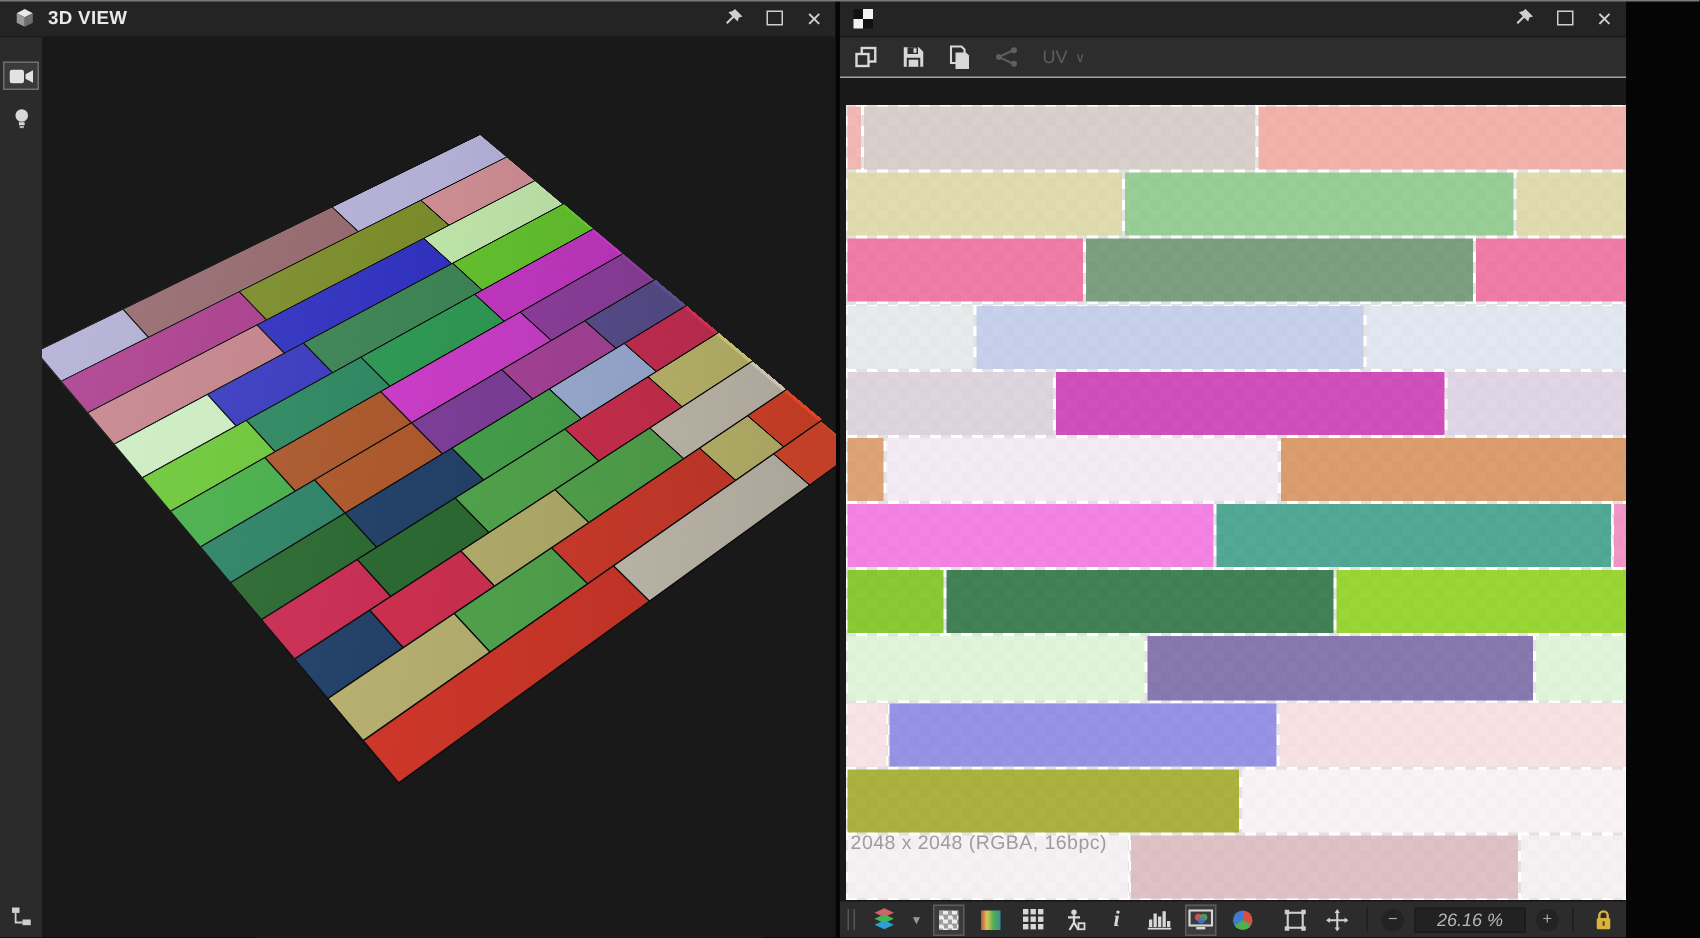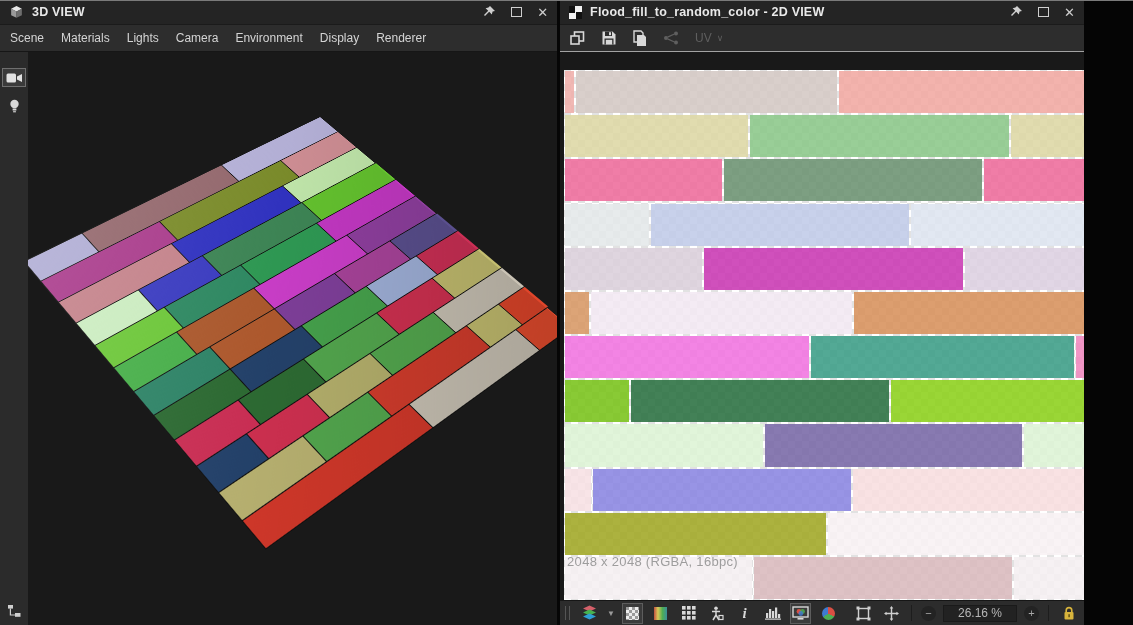--- a/index.html
+++ b/index.html
@@ -66,21 +66,21 @@
             padding:0 1px; }
   .sb-btn.active { background:#3b3b3b; border:1px solid #5d5d5d; }
   .sb-sep { width:1px; height:16px; background:#1d1d1d; margin:0 2px; }
   .checker-sm { width:13px; height:13px;
     background:repeating-conic-gradient(#ededed 0% 25%, #9b9b9b 0% 50%) 0 0 / 6px 6px; }
   .grad-sm { width:13px; height:13px;
     background:linear-gradient(90deg,#c05040,#d8c858 30%,#4fae53 65%,#3a8f9a); }
   .pie-sm { width:13px; height:13px; border-radius:50%;
     background:conic-gradient(#d94f43 0 33%, #4fae53 0 66%, #3f7bd0 0); }
   .zoom-field { width:74px; height:17px; background:#222222; border:1px solid #1a1a1a;
-    color:#b6b6b6; font-size:12px; display:flex; align-items:center; justify-content:center; }
+    color:#b6b6b6; font-size:12px; display:flex; align-items:center; justify-content:center;font-style:italic; }
   .zoom-btn { width:15px; height:15px; border-radius:50%; background:#232323; color:#a8a8a8;
     font-size:11px; line-height:13px; display:flex; align-items:center; justify-content:center; }
   .spacer { flex:1; }
 </style>
 </head>
 <body>
 
 <div class="top-edge"></div>
 
 <div class="app">
@@ -96,29 +96,20 @@
       <span class="title">3D VIEW</span>
       <div class="win-icons">
         <svg width="14" height="14" viewBox="0 0 14 14">
           <path d="M8 1l5 5-2.4.6-.8 2.8-2.6-2.6L3 11l-1-1 4.2-4.2L3.6 3.2 6.4 2.4z" fill="#cfcfcf"></path>
         </svg>
         <div class="restore"></div>
         <span class="xbtn">✕</span>
       </div>
     </div>
 
-    <div class="menubar">
-        <span class="menu-item">Scene</span>
-        <span class="menu-item">Materials</span>
-        <span class="menu-item">Lights</span>
-        <span class="menu-item">Camera</span>
-        <span class="menu-item">Environment</span>
-        <span class="menu-item">Display</span>
-        <span class="menu-item">Renderer</span>
-      </div>
 
     <div class="left-body">
       <div class="sidebar">
         <div class="side-btn active">
           <svg width="17" height="12" viewBox="0 0 17 12">
             <rect x="0.5" y="1.5" width="9.5" height="9" rx="1.5" fill="#e2e2e2"></rect>
             <path d="M11 4.5l5-2.6v8.2l-5-2.6z" fill="#e2e2e2"></path>
           </svg>
         </div>
         <div class="side-btn">
@@ -217,21 +208,20 @@
       </div>
     </div>
   </div>
 
   <div class="panel-gap"></div>
 
   <div class="panel panel-right">
 
     <div class="titlebar">
       <div class="checker2"></div>
-      <span class="title">Flood_fill_to_random_color - 2D VIEW</span>
       <div class="win-icons">
         <svg width="14" height="14" viewBox="0 0 14 14">
           <path d="M8 1l5 5-2.4.6-.8 2.8-2.6-2.6L3 11l-1-1 4.2-4.2L3.6 3.2 6.4 2.4z" fill="#cfcfcf"></path>
         </svg>
         <div class="restore"></div>
         <span class="xbtn">✕</span>
       </div>
     </div>
 
     <div class="toolbar2d">

